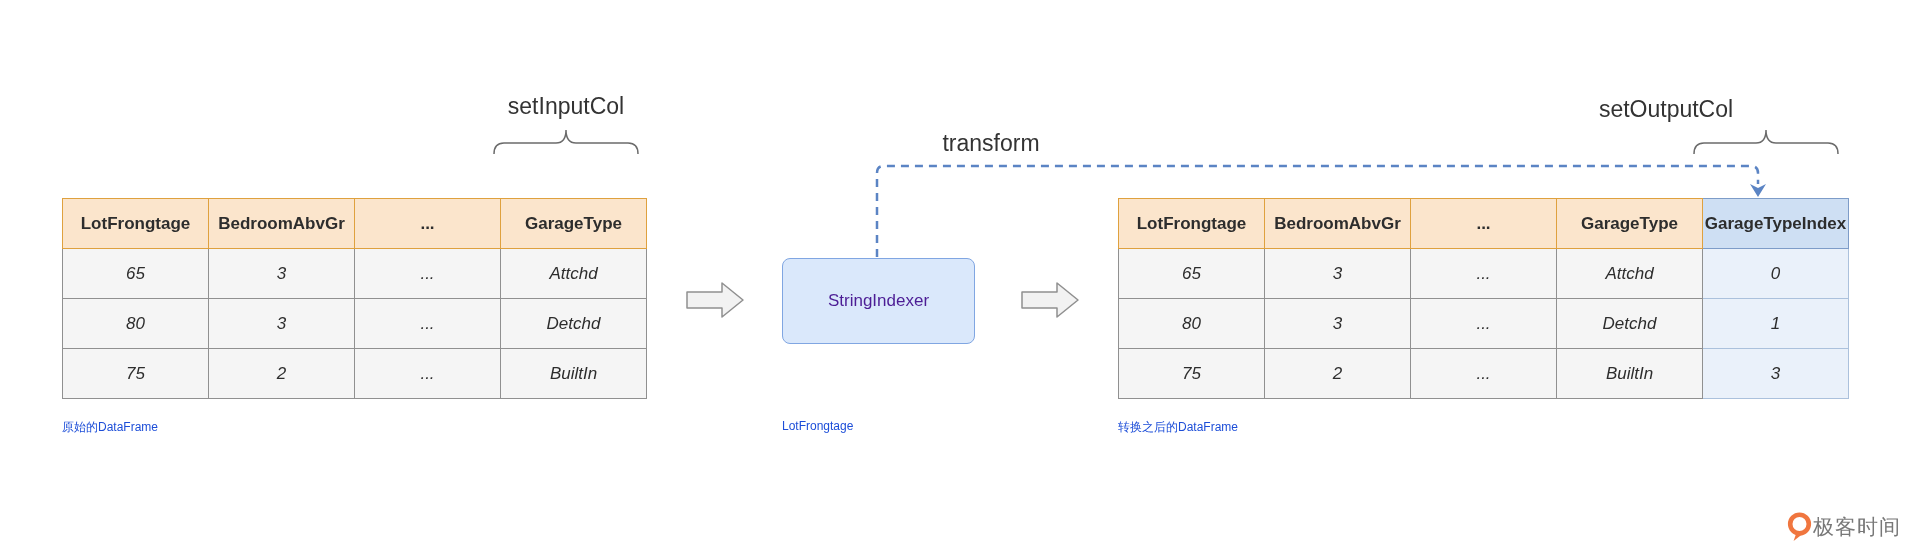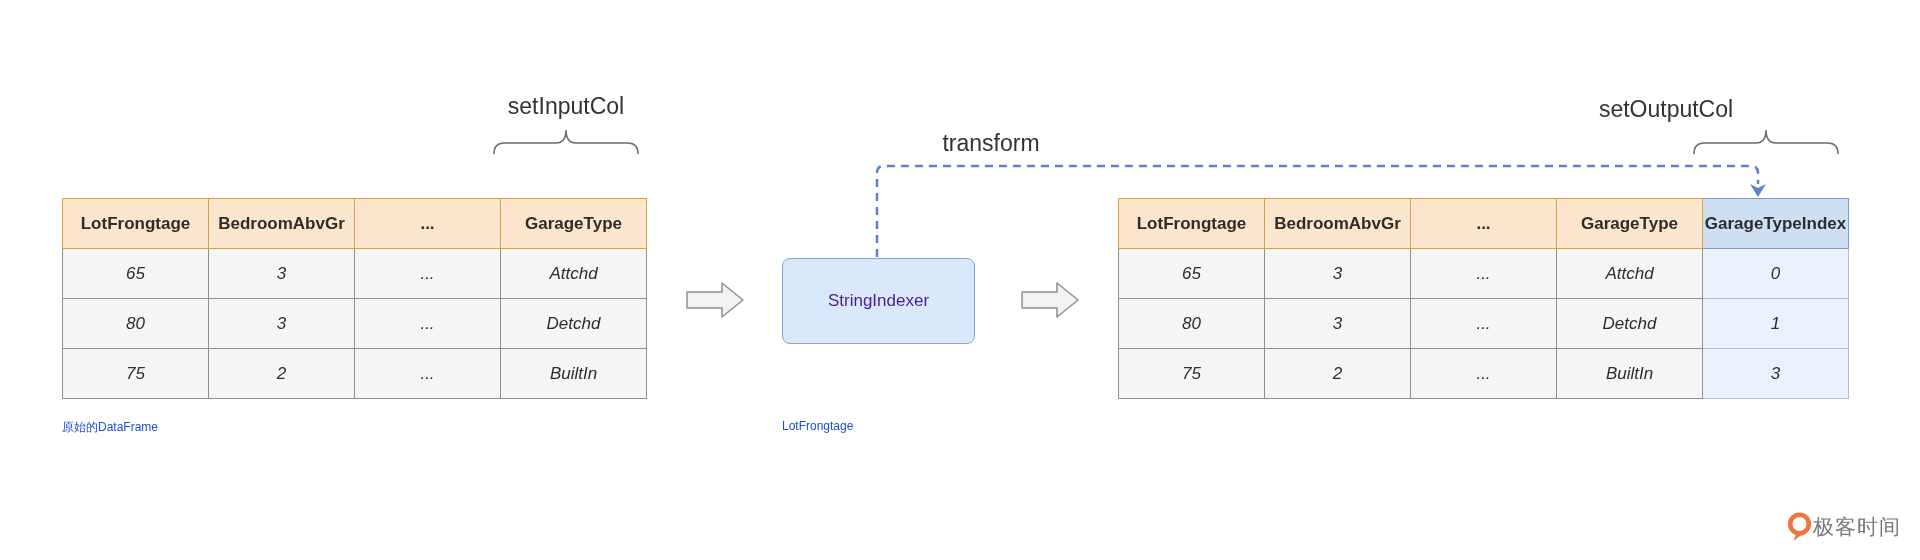--- a/index.html
+++ b/index.html
@@ -124,20 +124,21 @@
         </tbody>
       </table>
     </div>
 
   <div class="transformer-box">
     <span>StringIndexer</span>
   </div>
 
   <div class="caption" style="left:62px;top:419px;width:576px">原始的DataFrame</div>
   <div class="caption" style="left:782px;top:419px;width:191px">LotFrongtage</div>
+  <div class="caption" style="left:1118px;top:419px;width:720px">转换之后的DataFrame</div>
 
   <div class="logo">
     <svg width="27" height="31" viewBox="0 0 27 31">
       <circle cx="13.5" cy="13" r="9.3" fill="none" style="stroke:var(--logo-orange)" stroke-width="4.6"></circle>
       <path d="M10.5,21.5 L7.6,30 L17.2,22.6 Z" style="fill:var(--logo-orange)"></path>
     </svg>
     <span class="logo-text">极客时间</span>
   </div>
 
 </div>

